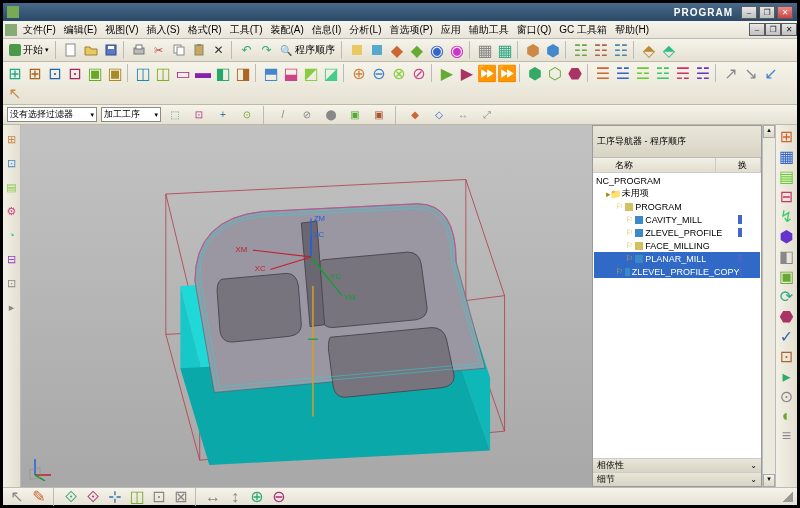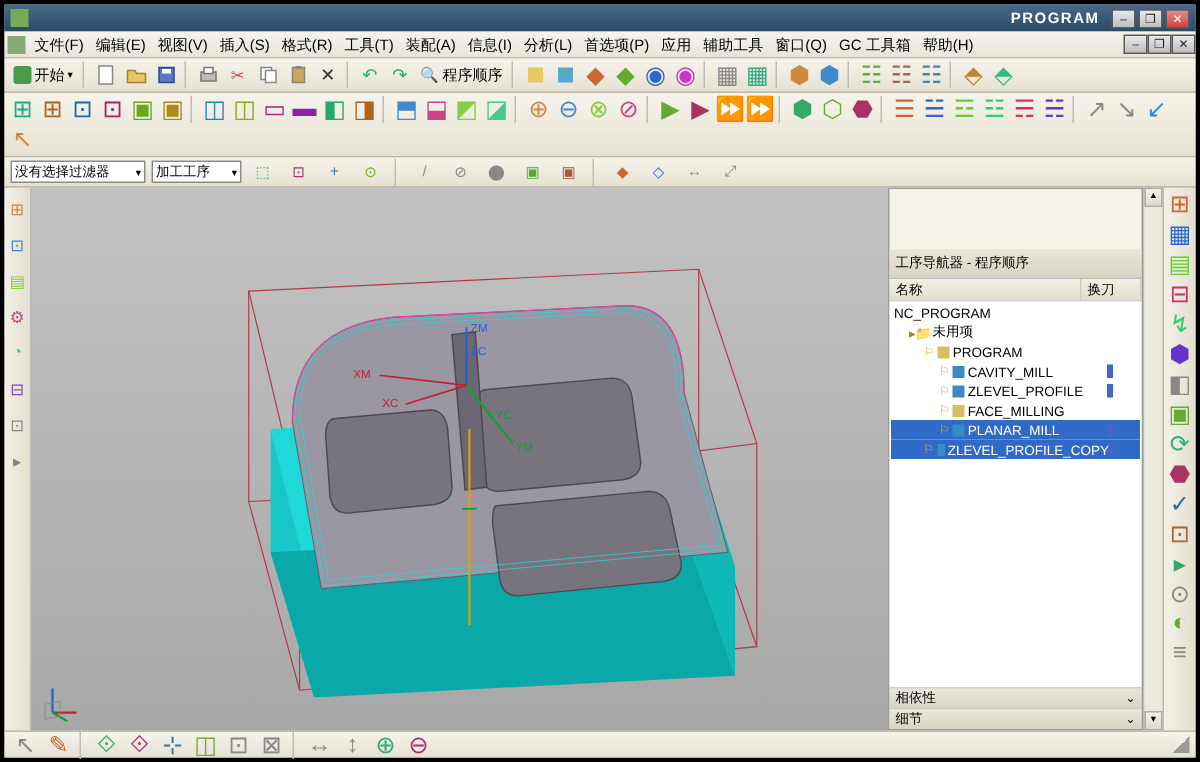--- a/index.html
+++ b/index.html
@@ -18,23 +18,23 @@
 .tbtn svg, .tbtn span { pointer-events:none; }
 .tsep { width:4px; height:18px; border-left:1px solid #bbb; margin:0 2px; }
 .tbtn-wide { padding:0 4px; height:18px; display:flex; align-items:center; font-size:10px; gap:2px; }
 .filterbar { height:20px; background:linear-gradient(#f6f3ea,#e5e1d3); display:flex; align-items:center; font-size:10px; padding:0 4px; border-bottom:1px solid #bfbaa8; gap:4px; }
 .combo { height:15px; border:1px solid #8a8a8a; background:#fff; font-size:9px; padding:0 2px; display:flex; align-items:center; }
 .workarea { flex:1; display:flex; position:relative; background:#b8b8b8; overflow:hidden; }
 .viewport { flex:1; background:linear-gradient(#c2c2c2,#a8a8a8); position:relative; overflow:hidden; }
 .statusmsg { position:absolute; top:2px; left:50%; transform:translateX(-50%); font-size:10px; color:#222; white-space:nowrap; }
 .watermark { position:absolute; top:50%; left:50%; transform:translate(-50%,-90px); font-size:20px; font-weight:bold; color:#fff; text-shadow:0 0 3px #000,0 0 3px #000; white-space:nowrap; z-index:50; }
 .navpanel { width:170px; background:#f4f2e9; border:1px solid #9a9a9a; display:flex; flex-direction:column; font-size:9px; }
-.navtitle { height:20px; background:linear-gradient(#e9e6da,#d8d4c4); padding:2px 4px; font-size:9px; border-bottom:1px solid #bbb; display:flex; align-items:center;margin-top:40px; }
+.navtitle { height:32px; background:linear-gradient(#e9e6da,#d8d4c4); padding:2px 4px; font-size:9px; border-bottom:1px solid #bbb; display:flex; align-items:center; }
 .navhdr { display:flex; height:15px; background:linear-gradient(#f2efe4,#e1ddcf); border-bottom:1px solid #ccc; }
-.navhdr div { padding:1px 4px; border-right:1px solid #ccc; }
+.navhdr div { padding:1px 22px; border-right:1px solid #ccc; }
 .navtree { flex:1; background:#fff; overflow:auto; padding:1px; }
 .treerow { display:flex; align-items:center; height:13px; font-size:9px; white-space:nowrap; padding-left:2px; }
 .treerow .ind { display:inline-block; }
 .treerow.sel { background:#3169c6; color:#fff; }
 .treerow .marker { width:4px; height:9px; background:#46c; margin-left:auto; margin-right:18px; }
 .navsection { height:14px; background:linear-gradient(#e9e6da,#d8d4c4); border-top:1px solid #ccc; padding:1px 4px; font-size:9px; display:flex; align-items:center; }
 .navsection .chev { margin-left:auto; font-size:8px; }
 .righttools { width:22px; background:linear-gradient(90deg,#f3f0e6,#e3dfd0); display:flex; flex-direction:column; align-items:center; padding-top:2px; gap:2px; border-left:1px solid #bbb; }
 .rtbtn { width:18px; height:18px; border:1px solid transparent; display:flex; align-items:center; justify-content:center; }
 .statusbar { height:18px; background:linear-gradient(#f6f3ea,#e5e1d3); border-top:1px solid #bbb; display:flex; align-items:center; padding:0 4px; gap:2px; }

